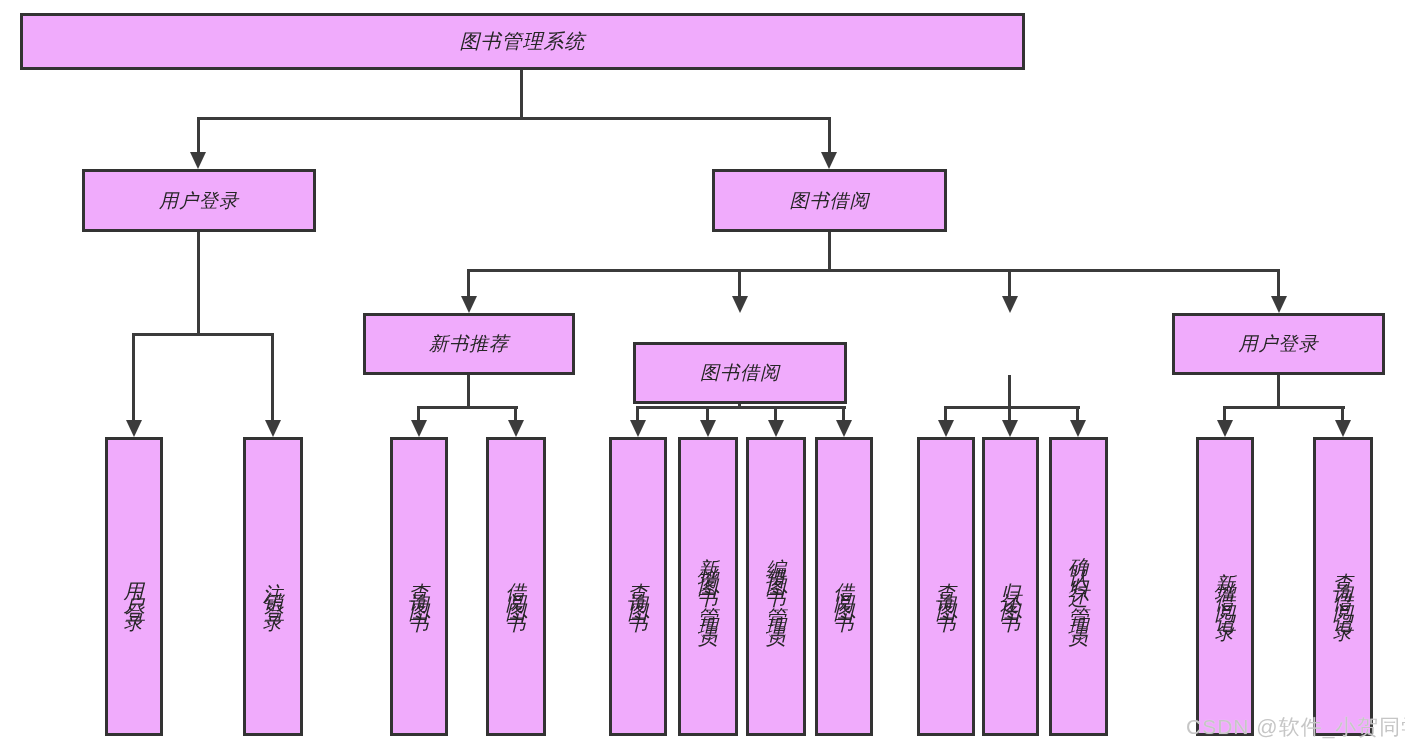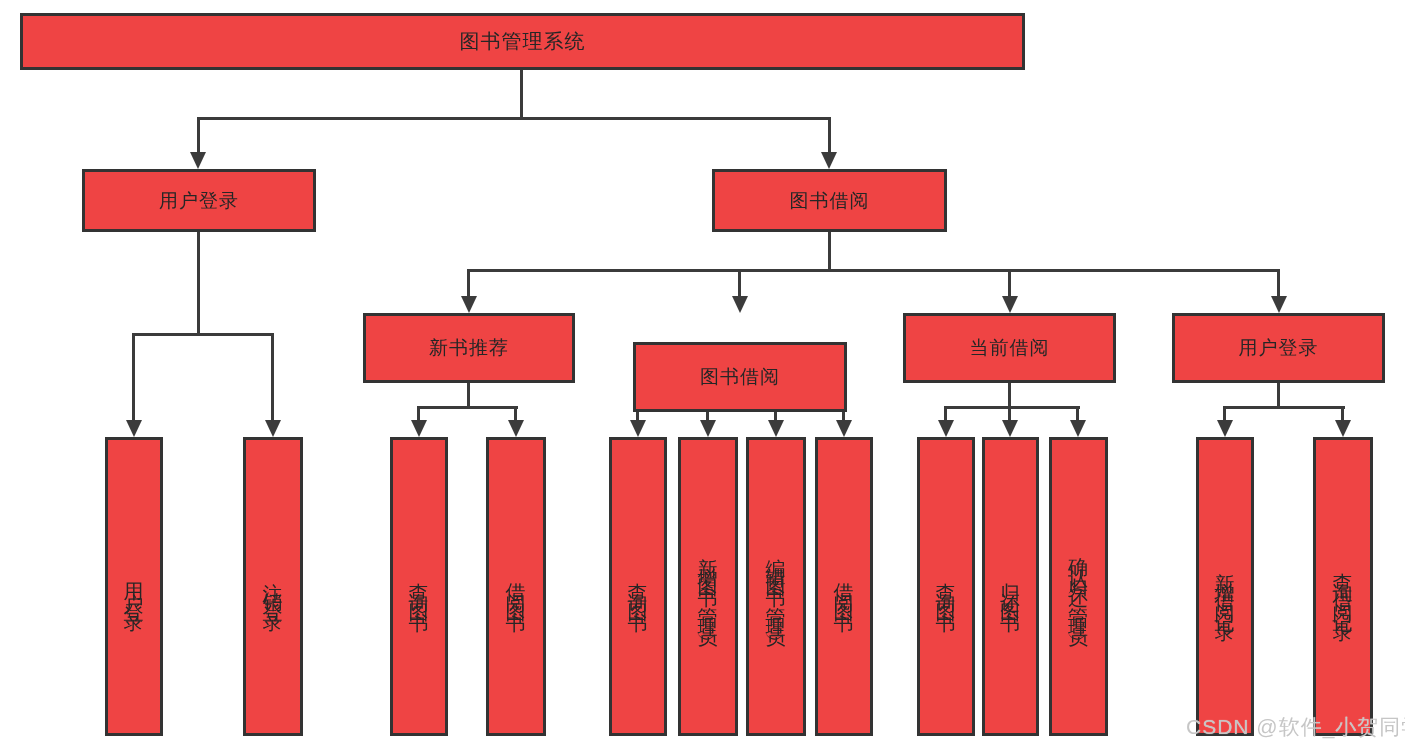--- a/index.html
+++ b/index.html
@@ -11,27 +11,27 @@
   .canvas{position:absolute;left:0;top:0;width:1405px;height:747px;}
 
   
   .vline{position:absolute;width:3px;background:#3b3b3b;}
   .hline{position:absolute;height:3px;background:#3b3b3b;}
   .arrow{position:absolute;width:0;height:0;
          border-left:8px solid transparent;border-right:8px solid transparent;
          border-top:17px solid #3b3b3b;}
 
   
-  .node{position:absolute;box-sizing:border-box;border:3px solid #333333;background:#ef4444;
-        display:flex;align-items:center;justify-content:center;text-align:right;}
+  .node{position:absolute;box-sizing:border-box;border:3px solid #333333;background:#f0abfc;
+        display:flex;align-items:center;justify-content:center;text-align:right;font-style:italic;}
   .node .lbl{font-size:19px;letter-spacing:1px;white-space:nowrap;}
   .root{left:20px;top:13px;width:1005px;height:57px;}
   .root .lbl{font-size:20px;}
   .lvl{height:63px;top:169px;}
-  .lvl3{height:70px;top:313px;}
+  .lvl3{height:62px;top:313px;}
   .leaf{top:437px;height:299px;}
   .leaf .vtext{
     writing-mode:vertical-rl;text-orientation:mixed;
     font-size:20px;line-height:1;letter-spacing:10px;white-space:nowrap;
   }
 
   
   #box-user-login{left:82px;width:234px;}
   #box-book-mgmt{left:712px;width:235px;}
   #box-l3-recommend{left:363px;width:212px;}
@@ -133,23 +133,20 @@
   <div class="node lvl" id="box-book-mgmt">
     <span class="lbl">图书借阅</span>
   </div>
 
   <div class="node lvl3" id="box-l3-recommend">
     <span class="lbl">新书推荐</span>
   </div>
   <div class="node lvl3" id="box-l3-borrow">
     <span class="lbl">图书借阅</span>
   </div>
-  <div class="node lvl3" id="box-l3-current">
-    <span class="lbl">当前借阅</span>
-  </div>
   <div class="node lvl3" id="box-l3-records">
     <span class="lbl">用户登录</span>
   </div>
 
   <div class="node leaf" id="leaf-login">
     <span class="vtext">用户登录</span>
   </div>
   <div class="node leaf" id="leaf-logout">
     <span class="vtext">注销登录</span>
   </div>

